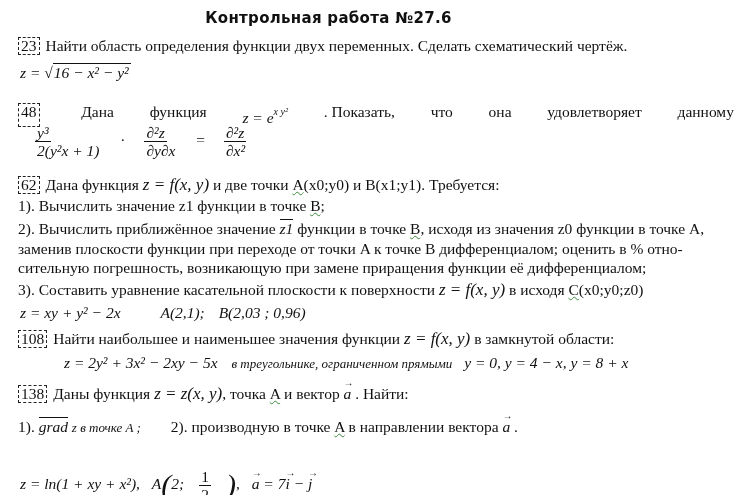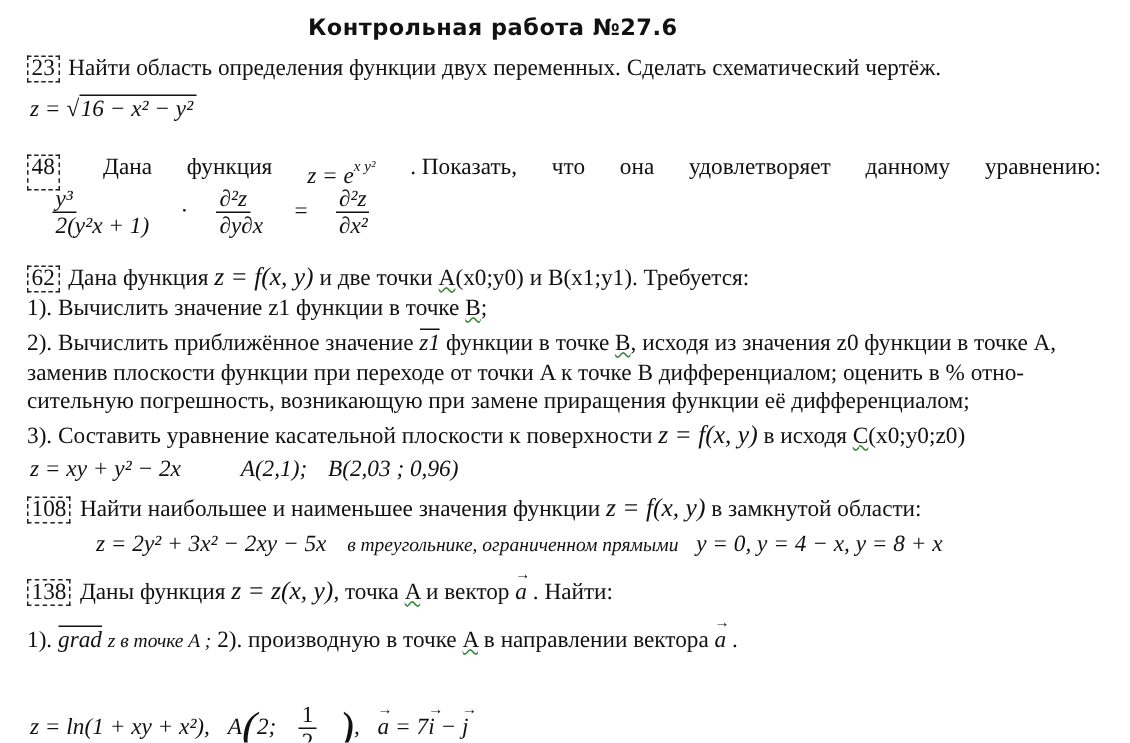--- a/index.html
+++ b/index.html
@@ -46,21 +46,20 @@
 <div class="line just" style="top:103px;">
   <span class="num">48</span>
   <span>Дана</span>
   <span>функция</span>
   <span class="m"><span>z = e</span><span class="up">x y²</span></span>
   <span>. Показать,</span>
   <span>что</span>
   <span>она</span>
   <span>удовлетворяет</span>
   <span>данному</span>
-  <span>уравнению:</span>
 </div>
 <div class="line" style="top:124px; left:20px;">
   <span class="frac">
       <span class="n">y³</span>
       <span class="d">2(y²x + 1)</span>
     </span>
   <span>·</span>
   <span class="frac">
       <span class="n">∂²z</span>
       <span class="d">∂y∂x</span>
@@ -118,21 +117,21 @@
   <span class="m" style="font-size:17px;">z = z(x, y)</span><span>, точка</span>
   <span class="wavy">A</span>
   <span>и вектор</span>
   <span class="vec">a</span>
   <span>. Найти:</span>
 </div>
 <div class="line" style="top:418px;">
   <span>1).</span>
   <span class="m over">grad</span>
   <span class="m sm">z   в  точке A ;</span>
-  <span style="">2). производную в точке</span>
+  <span style="margin-left:26px;">2). производную в точке</span>
   <span class="wavy">A</span>
   <span>в направлении вектора</span>
   <span class="vec">a</span>
   <span>.</span>
 </div>
 <div class="line m" style="top:468px; left:20px;">
   <span>z = ln(1 + xy + x²),</span>
   <span style="margin-left:8px;">A</span><span class="bigparen">(</span><span>2;</span><span class="frac" style="font-style:normal;">
       <span class="n">1</span>
       <span class="d">2</span>

